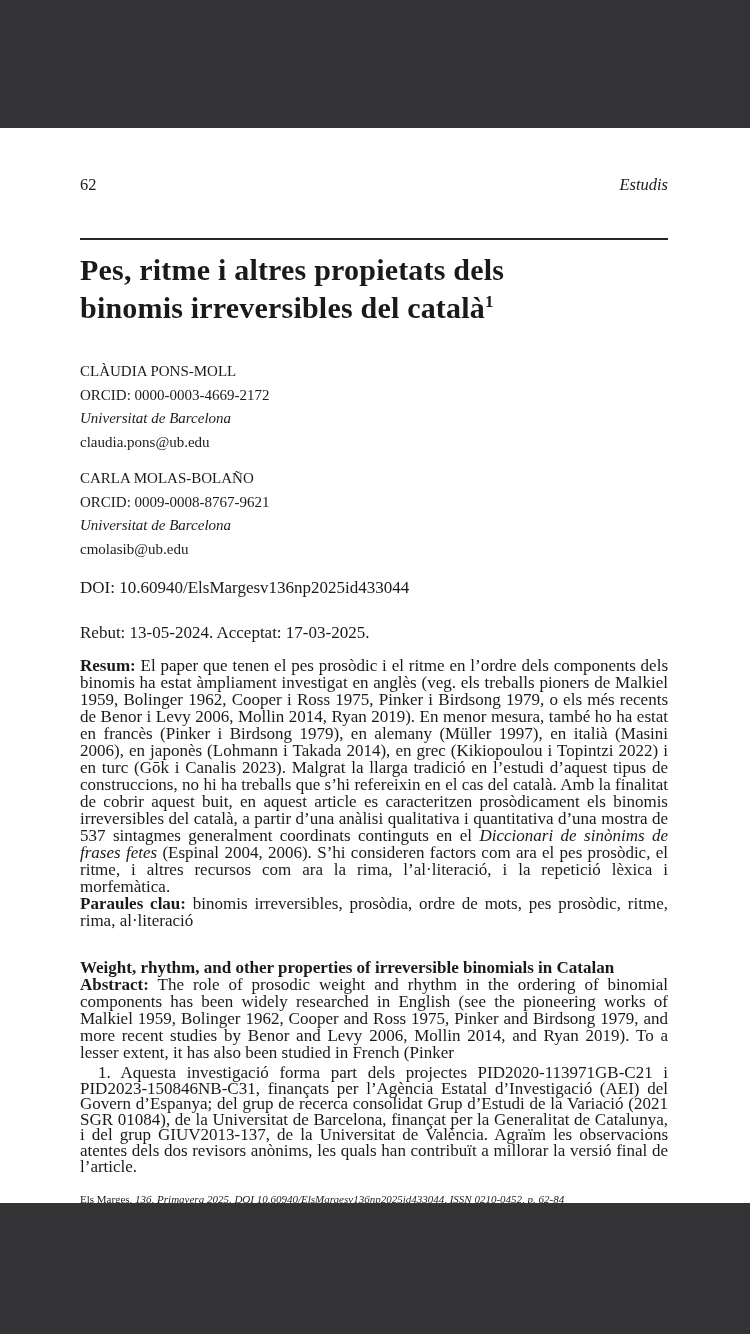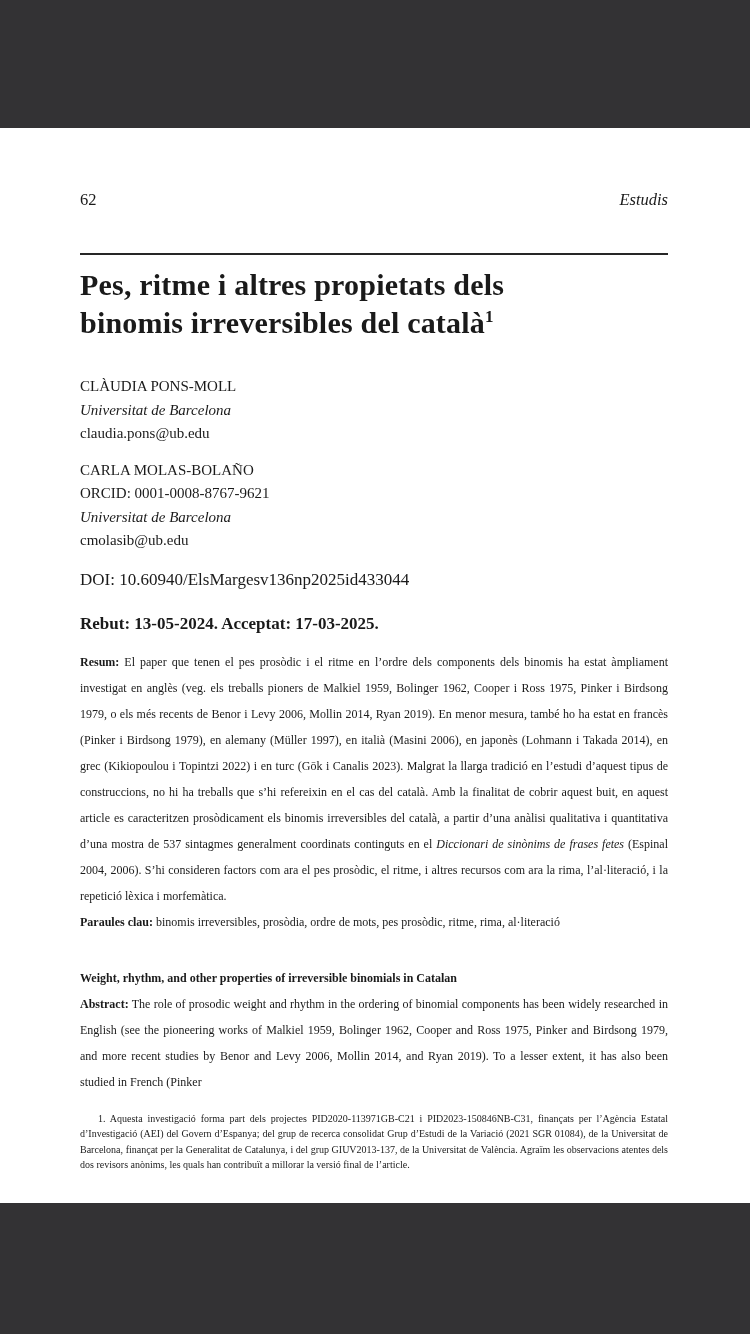--- a/index.html
+++ b/index.html
@@ -2,21 +2,21 @@
 <html><head>
 <meta charset="utf-8">
 <style>
   * { margin: 0; padding: 0; box-sizing: border-box; }
   html, body { width: 750px; height: 1334px; overflow: hidden; }
   body {
     font-family: "Liberation Serif", "DejaVu Serif", serif;
     color: #1a1a1a;
     background: #ffffff;
   }
-  .viewer { width: 750px; height: 1334px; display: flex; flex-direction: column; gap: 15px; }
+  .viewer { width: 750px; height: 1334px; display: flex; flex-direction: column; }
   .bar { width: 100%; background: #333234; flex: none; }
   .bar.top { height: 128px; }
   .bar.bottom { height: 131px; }
   .page {
     flex: 1 1 auto;
     background: #ffffff;
     padding: 0 82px 0 80px;
     overflow: hidden;
   }
   .page-header {
@@ -35,33 +35,33 @@
     line-height: 38px;
     font-weight: bold;
     letter-spacing: 0.2px;
   }
   .title sup { font-size: 17px; line-height: 0; vertical-align: super; }
   .author-block { margin-top: 33px; font-size: 15px; line-height: 23.5px; }
   .author-block.second { margin-top: 13px; }
   .author-affil { font-style: italic; }
   .meta { font-size: 17px; line-height: 23.5px; }
   .meta.doi { margin-top: 15px; }
-  .meta.dates { margin-top: 21px; font-weight: bold; }
+  .meta.dates { margin-top: 21px; }
   .abstract {
-    font-size: 12px;
-    line-height: 26px;
+    font-size: 17px;
+    line-height: 17px;
     text-align: justify;
   }
   .abstract.resum { margin-top: 13px; }
   .abstract b, .heading { font-weight: bold; }
   .english { margin-top: 30px; }
   .english .heading { text-align: left; }
   .footnote {
-    margin-top: 16px;
-    font-size: 10px;
+    margin-top: 4px;
+    font-size: 17px;
     line-height: 15.6px;
     text-align: justify;
     text-indent: 18px;
   }
   .footer-line { margin-top: 17px; font-size: 11px; line-height: 17px; }
 </style>
 </head>
 <body>
 
 <div class="viewer">
@@ -73,27 +73,28 @@
       <span>62</span>
       <span class="italic">Estudis</span>
     </div>
 
     <div class="rule"></div>
 
     <h1 class="title"><span>Pes, ritme i altres propietats dels</span><br><span>binomis irreversibles del català</span><sup>1</sup></h1>
 
     <div class="author-block">
       <div class="author-name">CLÀUDIA PONS-MOLL</div>
+      <div class="author-orcid">ORCID: 0000-0003-4669-2172</div>
       <div class="author-affil">Universitat de Barcelona</div>
       <div class="author-email">claudia.pons@ub.edu</div>
     </div>
 
     <div class="author-block second">
       <div class="author-name">CARLA MOLAS-BOLAÑO</div>
-      <div class="author-orcid">ORCID: 0001-0008-8767-9621</div>
+      <div class="author-orcid">ORCID: 0009-0008-8767-9621</div>
       <div class="author-affil">Universitat de Barcelona</div>
       <div class="author-email">cmolasib@ub.edu</div>
     </div>
 
     <p class="meta doi">DOI: 10.60940/ElsMargesv136np2025id433044</p>
 
     <p class="meta dates">Rebut: 13-05-2024. Acceptat: 17-03-2025.</p>
 
     <p class="abstract resum"><b>Resum:</b><span> El paper que tenen el pes prosòdic i el ritme en l’ordre dels components dels binomis ha estat àmpliament investigat en anglès (veg. els treballs pioners de Malkiel 1959, Bolinger 1962, Cooper i Ross 1975, Pinker i Birdsong 1979, o els més recents de Benor i Levy 2006, Mollin 2014, Ryan 2019). En menor mesura, també ho ha estat en francès (Pinker i Birdsong 1979), en alemany (Müller 1997), en italià (Masini 2006), en japonès (Lohmann i Takada 2014), en grec (Kikiopoulou i Topintzi 2022) i en turc (Gōk i Canalis 2023). Malgrat la llarga tradició en l’estudi d’aquest tipus de construccions, no hi ha treballs que s’hi refereixin en el cas del català. Amb la finalitat de cobrir aquest buit, en aquest article es caracteritzen prosòdicament els binomis irreversibles del català, a partir d’una anàlisi qualitativa i quantitativa d’una mostra de 537 sintagmes generalment coordinats continguts en el </span><i>Diccionari de sinònims de frases fetes</i><span> (Espinal 2004, 2006). S’hi consideren factors com ara el pes prosòdic, el ritme, i altres recursos com ara la rima, l’al·literació, i la repetició lèxica i morfemàtica.</span></p>
 

